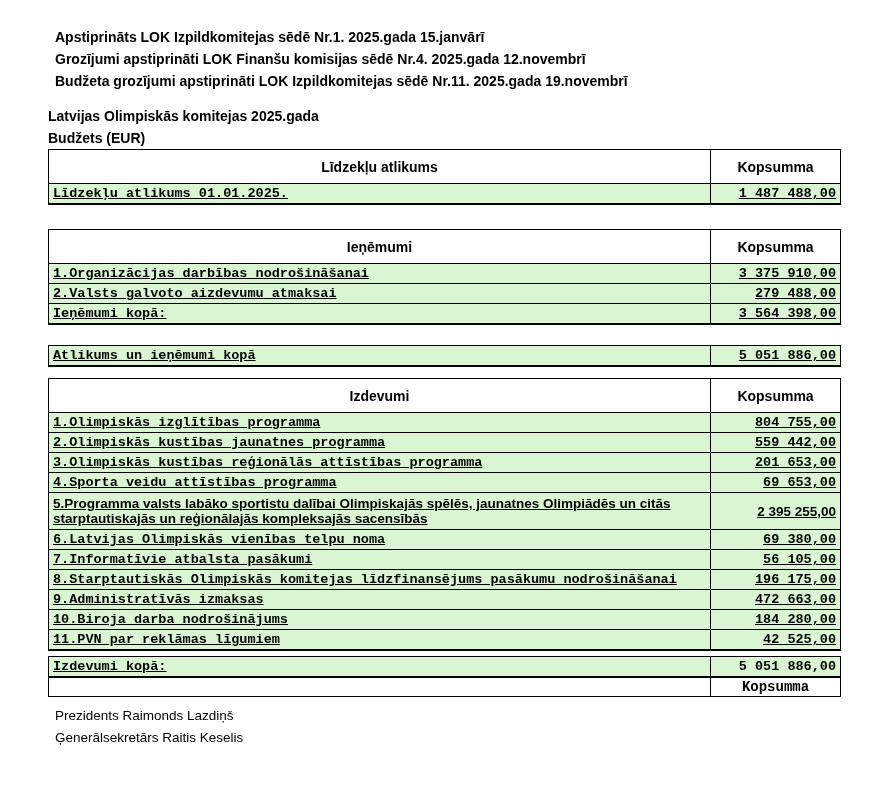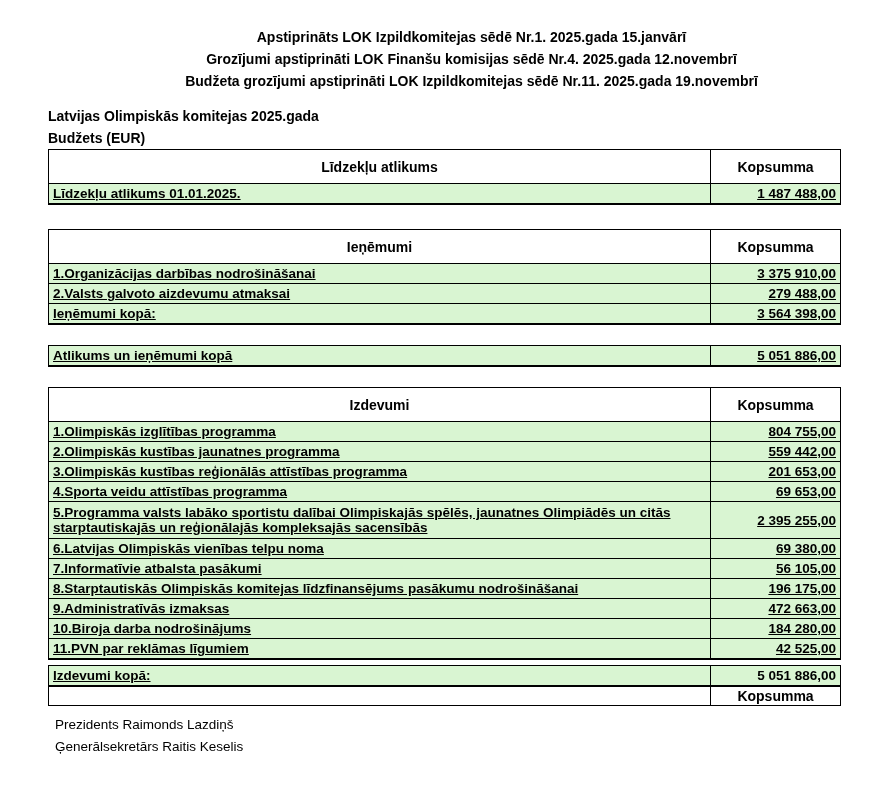--- a/index.html
+++ b/index.html
@@ -3,49 +3,49 @@
 <meta charset="utf-8">
 <style>
   :root { --green: #d9f5d2; --border: #000000; }
   * { box-sizing: border-box; }
   html, body { margin: 0; padding: 0; }
   body {
     width: 888px; height: 789px; background: #ffffff; color: #000;
     font-family: "Liberation Sans", sans-serif; overflow: hidden;
   }
   .page { padding-top: 26px; }
-  .approvals { margin-left: 55px; font-weight: bold; font-size: 14px; line-height: 22px; text-align: center; }
+  .approvals { margin-left: 55px; font-weight: bold; font-size: 14px; line-height: 22px; }
   .doc-title {
     width: 662px; margin-left: 48px; margin-top: 13px;
     text-align: left; font-weight: bold; font-size: 14px; line-height: 22px;
   }
   table.budget {
     border-collapse: collapse; table-layout: fixed;
     margin-left: 48px; width: 792px;
   }
   table.budget col.c-label { width: 662px; }
   table.budget col.c-amount { width: 130px; }
   table.budget th, table.budget td { border: 1px solid var(--border); }
   th.section-head {
     background: #ffffff; font-size: 14px; font-weight: bold;
     text-align: center; height: 34px; vertical-align: middle;
   }
   td.cell { font-size: 13.5px; font-weight: bold; vertical-align: middle; }
   td.label { background: var(--green); text-align: left; padding: 2px 3px 2px 4px; }
   td.value { background: var(--green); text-align: right; padding: 2px 4px 2px 3px; white-space: nowrap; }
-  tr.data-row { height: 16px; }
+  tr.data-row { height: 16px; font-family: Liberation Mono, monospace; }
   tr.tall-row { height: 37px; }
   tr.thick-bottom td { border-bottom-width: 2px; }
   td.blank { background: #ffffff; }
   td.amount-footer { background: #ffffff; text-align: center; font-size: 14px; font-weight: bold; }
   .u { text-decoration: underline; }
   .mt-t1 { margin-top: 0; }
   .mt-t2 { margin-top: 24px; }
   .mt-t3 { margin-top: 20px; }
-  .mt-t4 { margin-top: 20px; padding-left: 43px; }
+  .mt-t4 { margin-top: 11px; padding-left: 43px; }
   .mt-t5 { margin-top: 5px; }
   .signatures { margin-left: 55px; margin-top: 8px; font-size: 13.5px; line-height: 22px; font-weight: normal; }
 </style>
 </head>
 <body>
 
 <div class="page">
 
   <div class="approvals">
     <div>Apstiprināts LOK Izpildkomitejas sēdē Nr.1. 2025.gada 15.janvārī</div>

